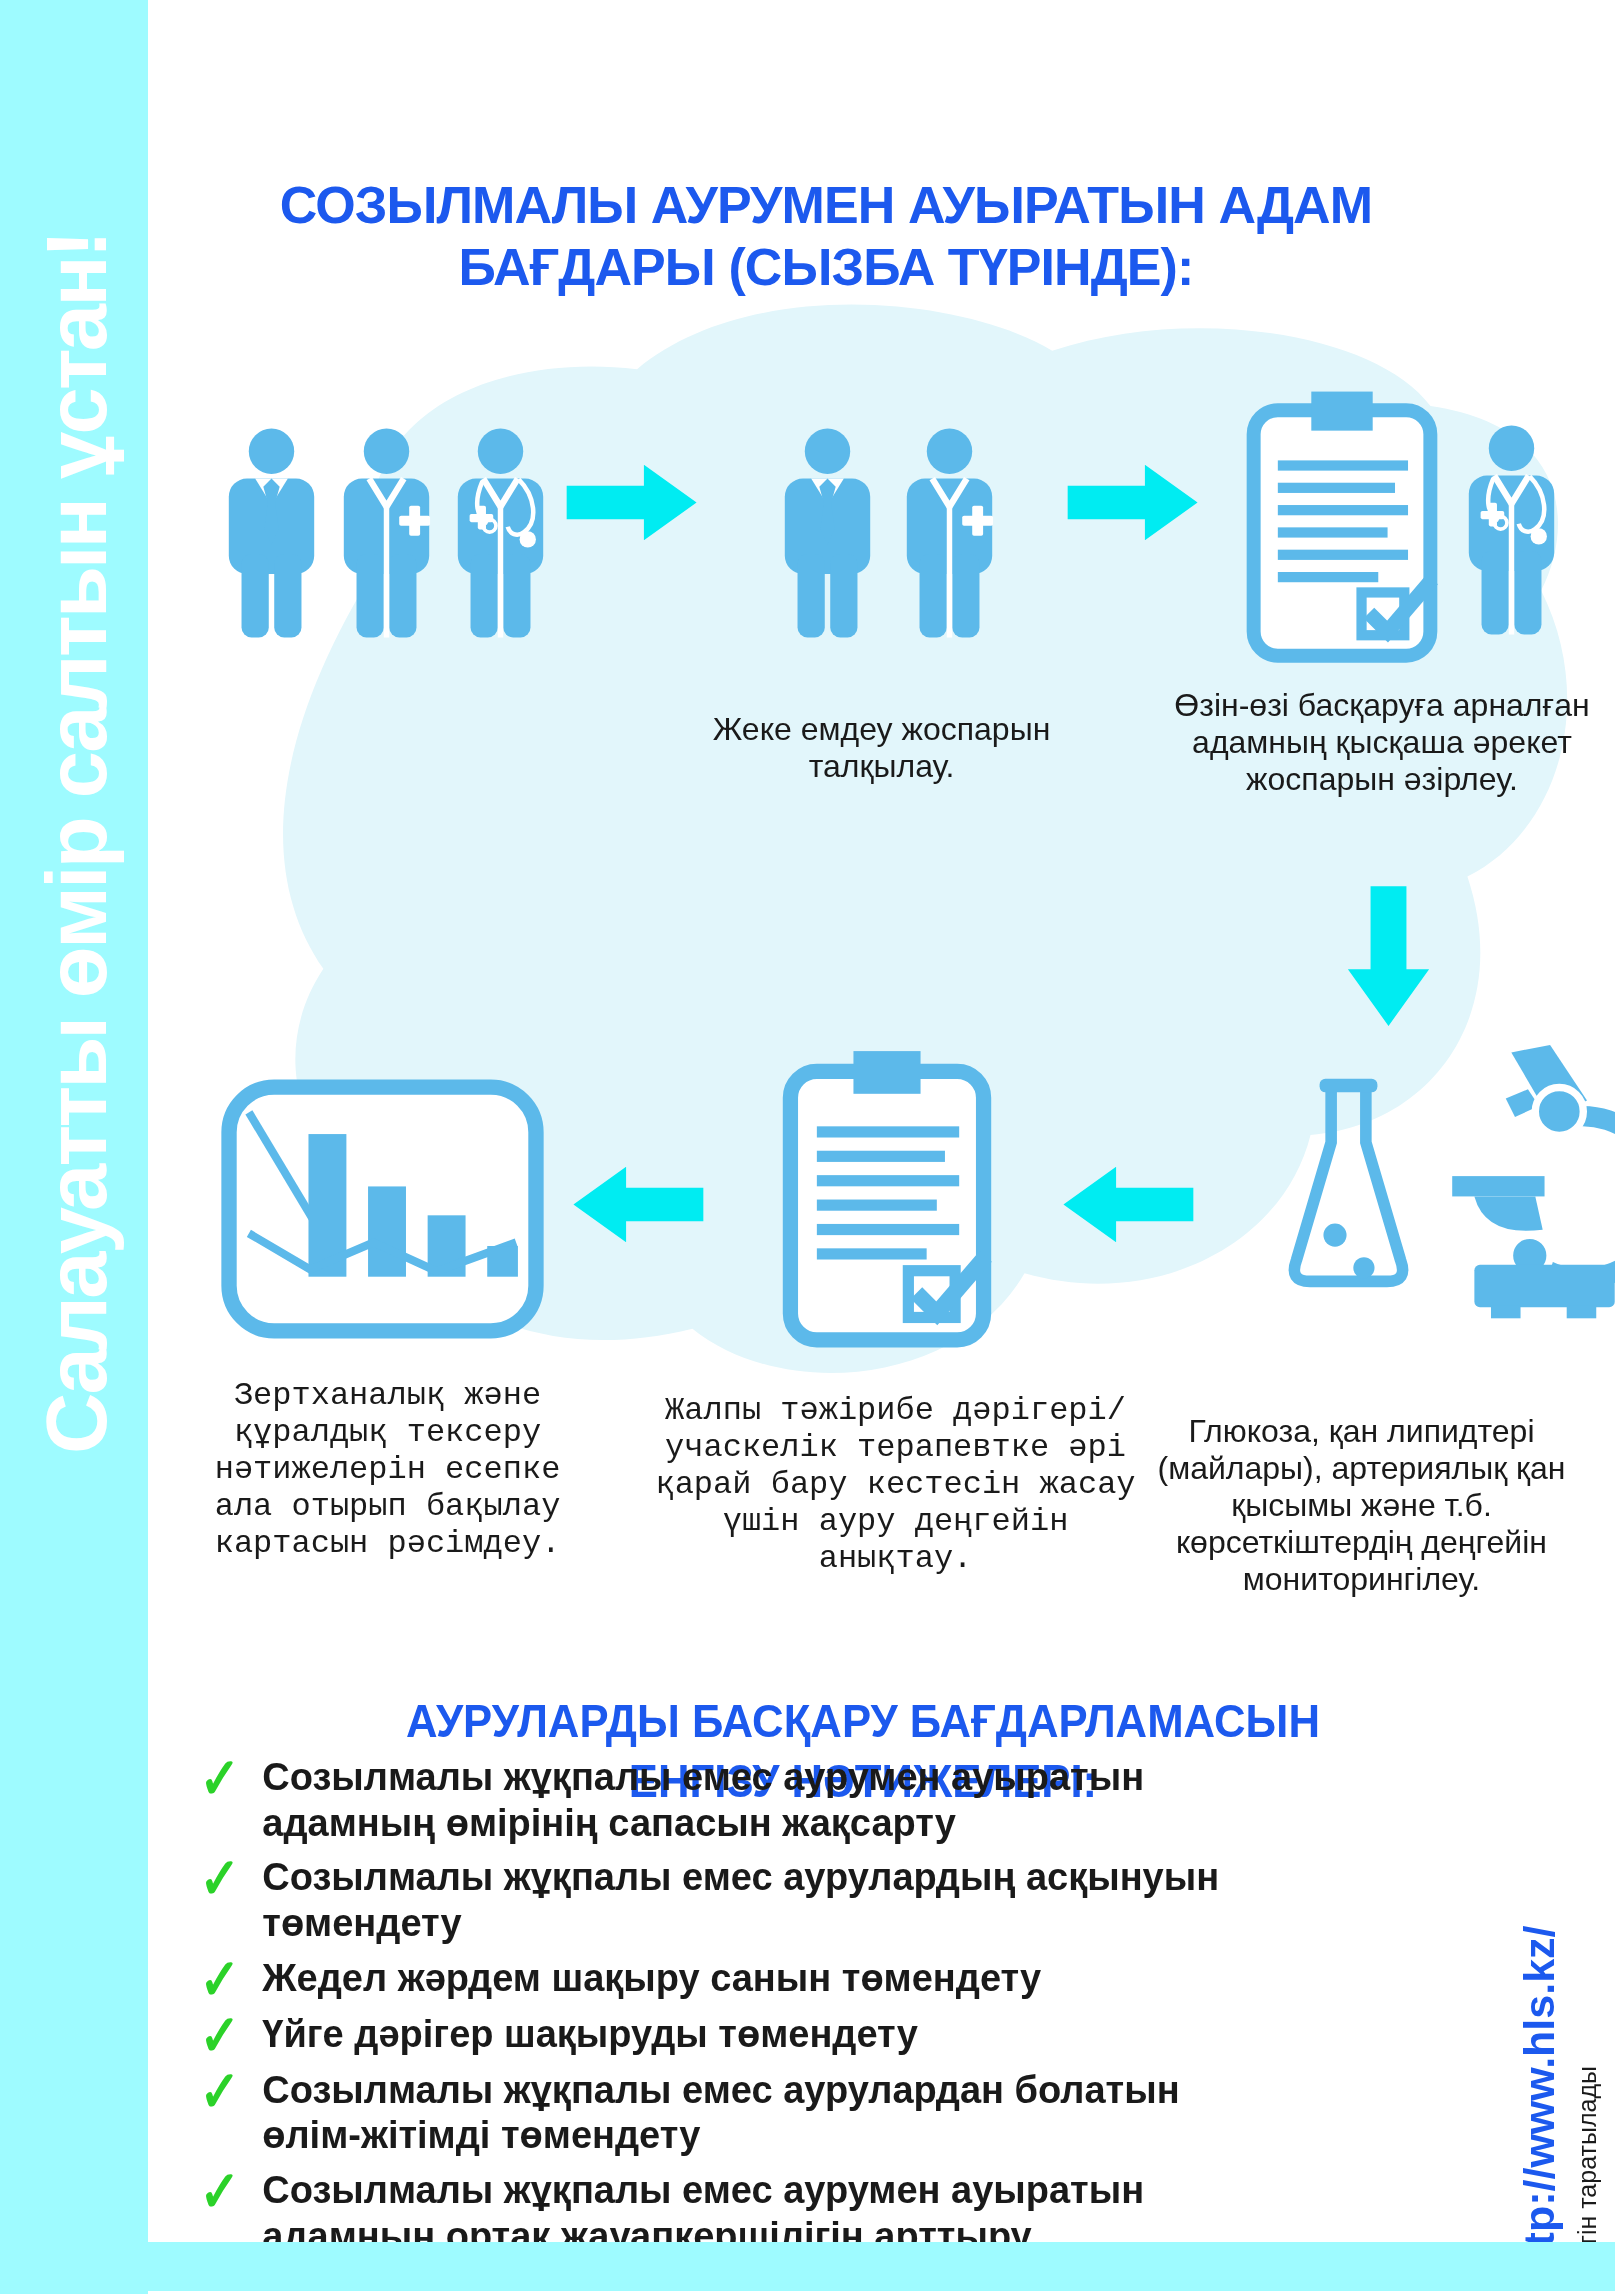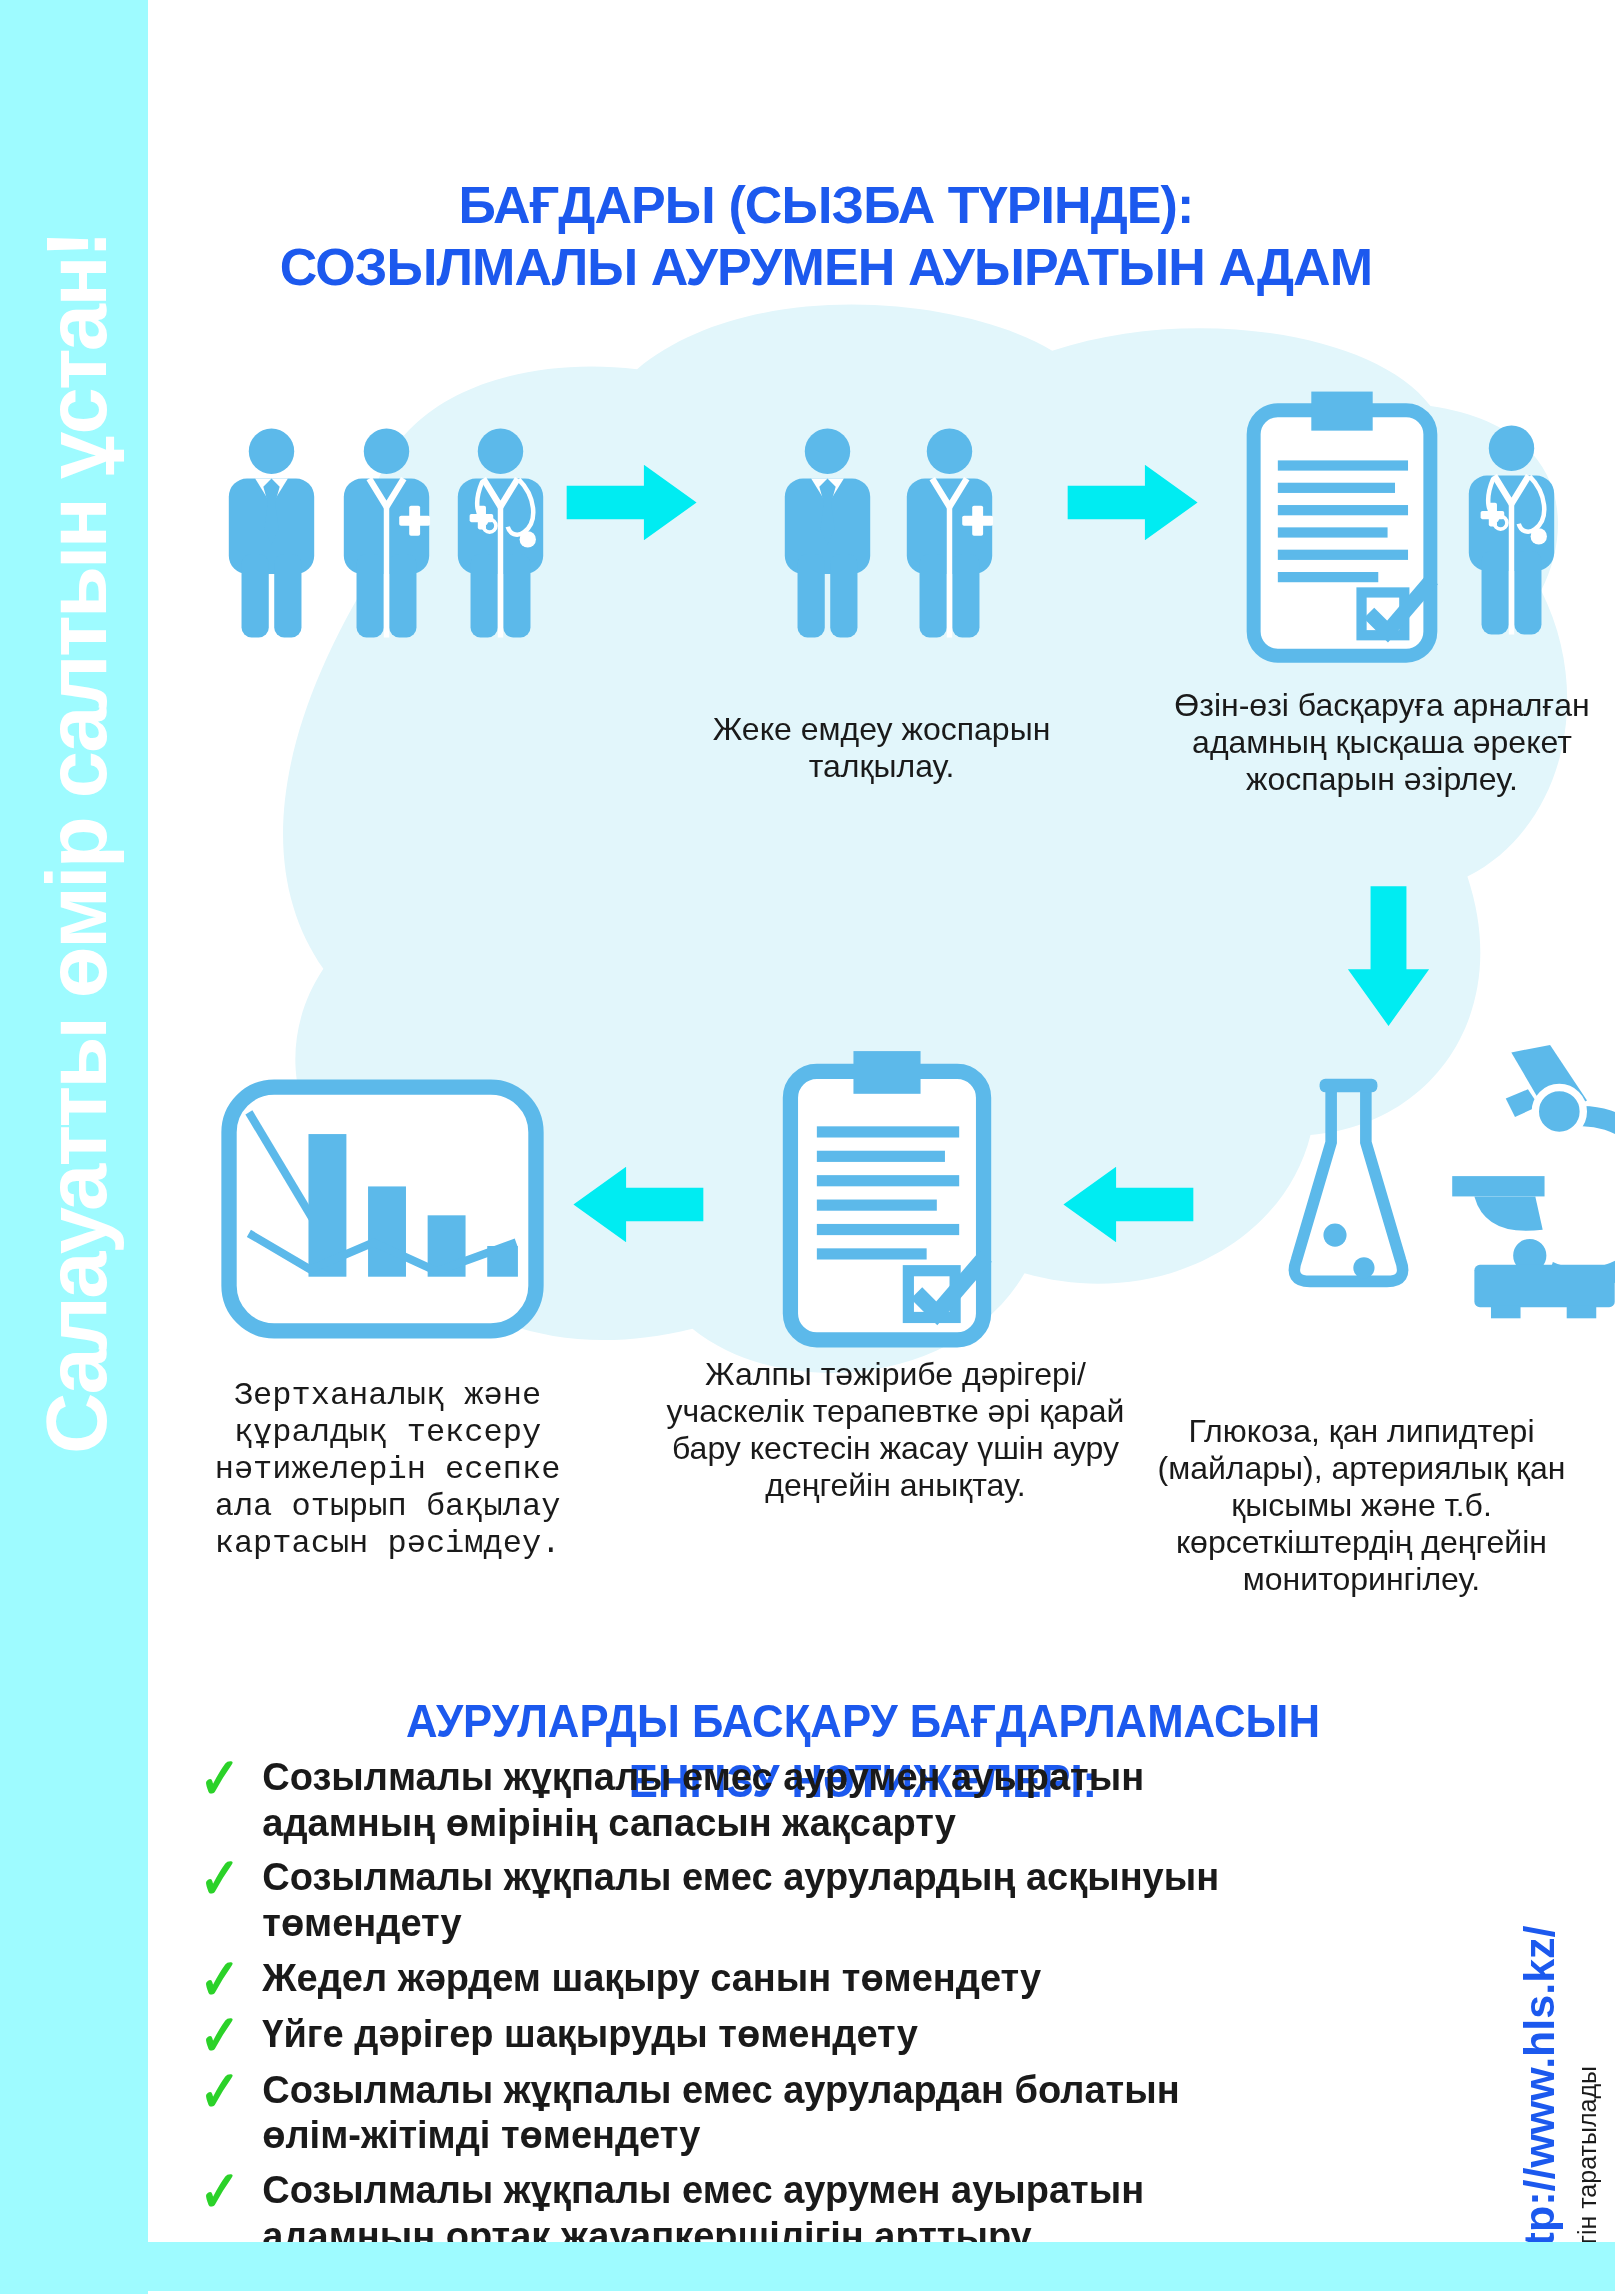--- a/index.html
+++ b/index.html
@@ -79,22 +79,22 @@
   <div class="band"></div>
   <div class="slogan">Салауатты өмір салтын ұстан!</div>
 
   <svg class="mapblob" viewBox="0 0 1460 1210">
     <path fill="#E2F6FB" d="M120,290 C80,150 220,60 400,80 C520,-20 750,0 850,60 C1000,10 1200,40 1260,120 C1400,140 1420,240 1380,320 C1440,440 1400,580 1300,630 C1350,780 1260,900 1130,910 C1100,1030 960,1100 820,1060 C750,1180 560,1200 460,1120 C300,1160 160,1100 140,980 C30,940 0,820 60,730 C-10,630 0,480 120,290 Z"></path>
   </svg>
 
   <div class="content">
 
     <div class="title">
+      <div>СОЗЫЛМАЛЫ АУРУМЕН АУЫРАТЫН АДАМ</div>
       <div>БАҒДАРЫ (СЫЗБА ТҮРІНДЕ):</div>
-      <div>СОЗЫЛМАЛЫ АУРУМЕН АУЫРАТЫН АДАМ</div>
     </div>
 
     <div class="icon-group" style="left:217px;top:399px;gap:5.5px;">
       <svg width="109" height="269" viewBox="0 0 120 235">
         <g fill="#5CB9EA">
           <circle cx="60" cy="27" r="25"></circle>
           <rect x="13" y="57" width="94" height="105" rx="20"></rect>
           <rect x="27" y="140" width="30" height="92" rx="11"></rect>
           <rect x="63" y="140" width="30" height="92" rx="11"></rect>
         </g>
@@ -264,21 +264,21 @@
         <rect x="34" y="142" width="100" height="22" fill="#5CB9EA"></rect>
         <path d="M58,164 q12,44 74,36 l-8,-36 z" fill="#5CB9EA"></path>
         <circle cx="118" cy="228" r="22" fill="#5CB9EA" stroke="#fff" stroke-width="8"></circle>
         <rect x="58" y="238" width="152" height="46" rx="6" fill="#5CB9EA"></rect>
         <rect x="76" y="282" width="32" height="14" fill="#5CB9EA"></rect>
         <rect x="158" y="282" width="32" height="14" fill="#5CB9EA"></rect>
       </svg>
     </div>
 
     <div class="caption" style="left:189px;top:1377px;width:397px;font-family:Liberation Mono, monospace;">Зертханалық және құралдық тексеру нәтижелерін есепке ала отырып бақылау картасын рәсімдеу.</div>
-    <div class="caption" style="left:637px;top:1356px;width:517px;">Жалпы тәжірибе дәрігері/учаскелік терапевтке әрі қарай бару кестесін жасау үшін ауру деңгейін анықтау.</div>
+    <div class="caption" style="left:637px;top:1392px;width:517px;font-family:Liberation Mono, monospace;">Жалпы тәжірибе дәрігері/учаскелік терапевтке әрі қарай бару кестесін жасау үшін ауру деңгейін анықтау.</div>
     <div class="caption" style="left:1124px;top:1377px;width:475px;margin-top:36px;">Глюкоза, қан липидтері (майлары), артериялық қан қысымы және т.б. көрсеткіштердің деңгейін мониторингілеу.</div>
 
     <div class="results-heading">
       <div>АУРУЛАРДЫ БАСҚАРУ БАҒДАРЛАМАСЫН</div>
       <div>ЕНГІЗУ НӘТИЖЕЛЕРІ:</div>
     </div>
 
     <ul class="results-list">
       <li>
         <span class="check">✓</span>

